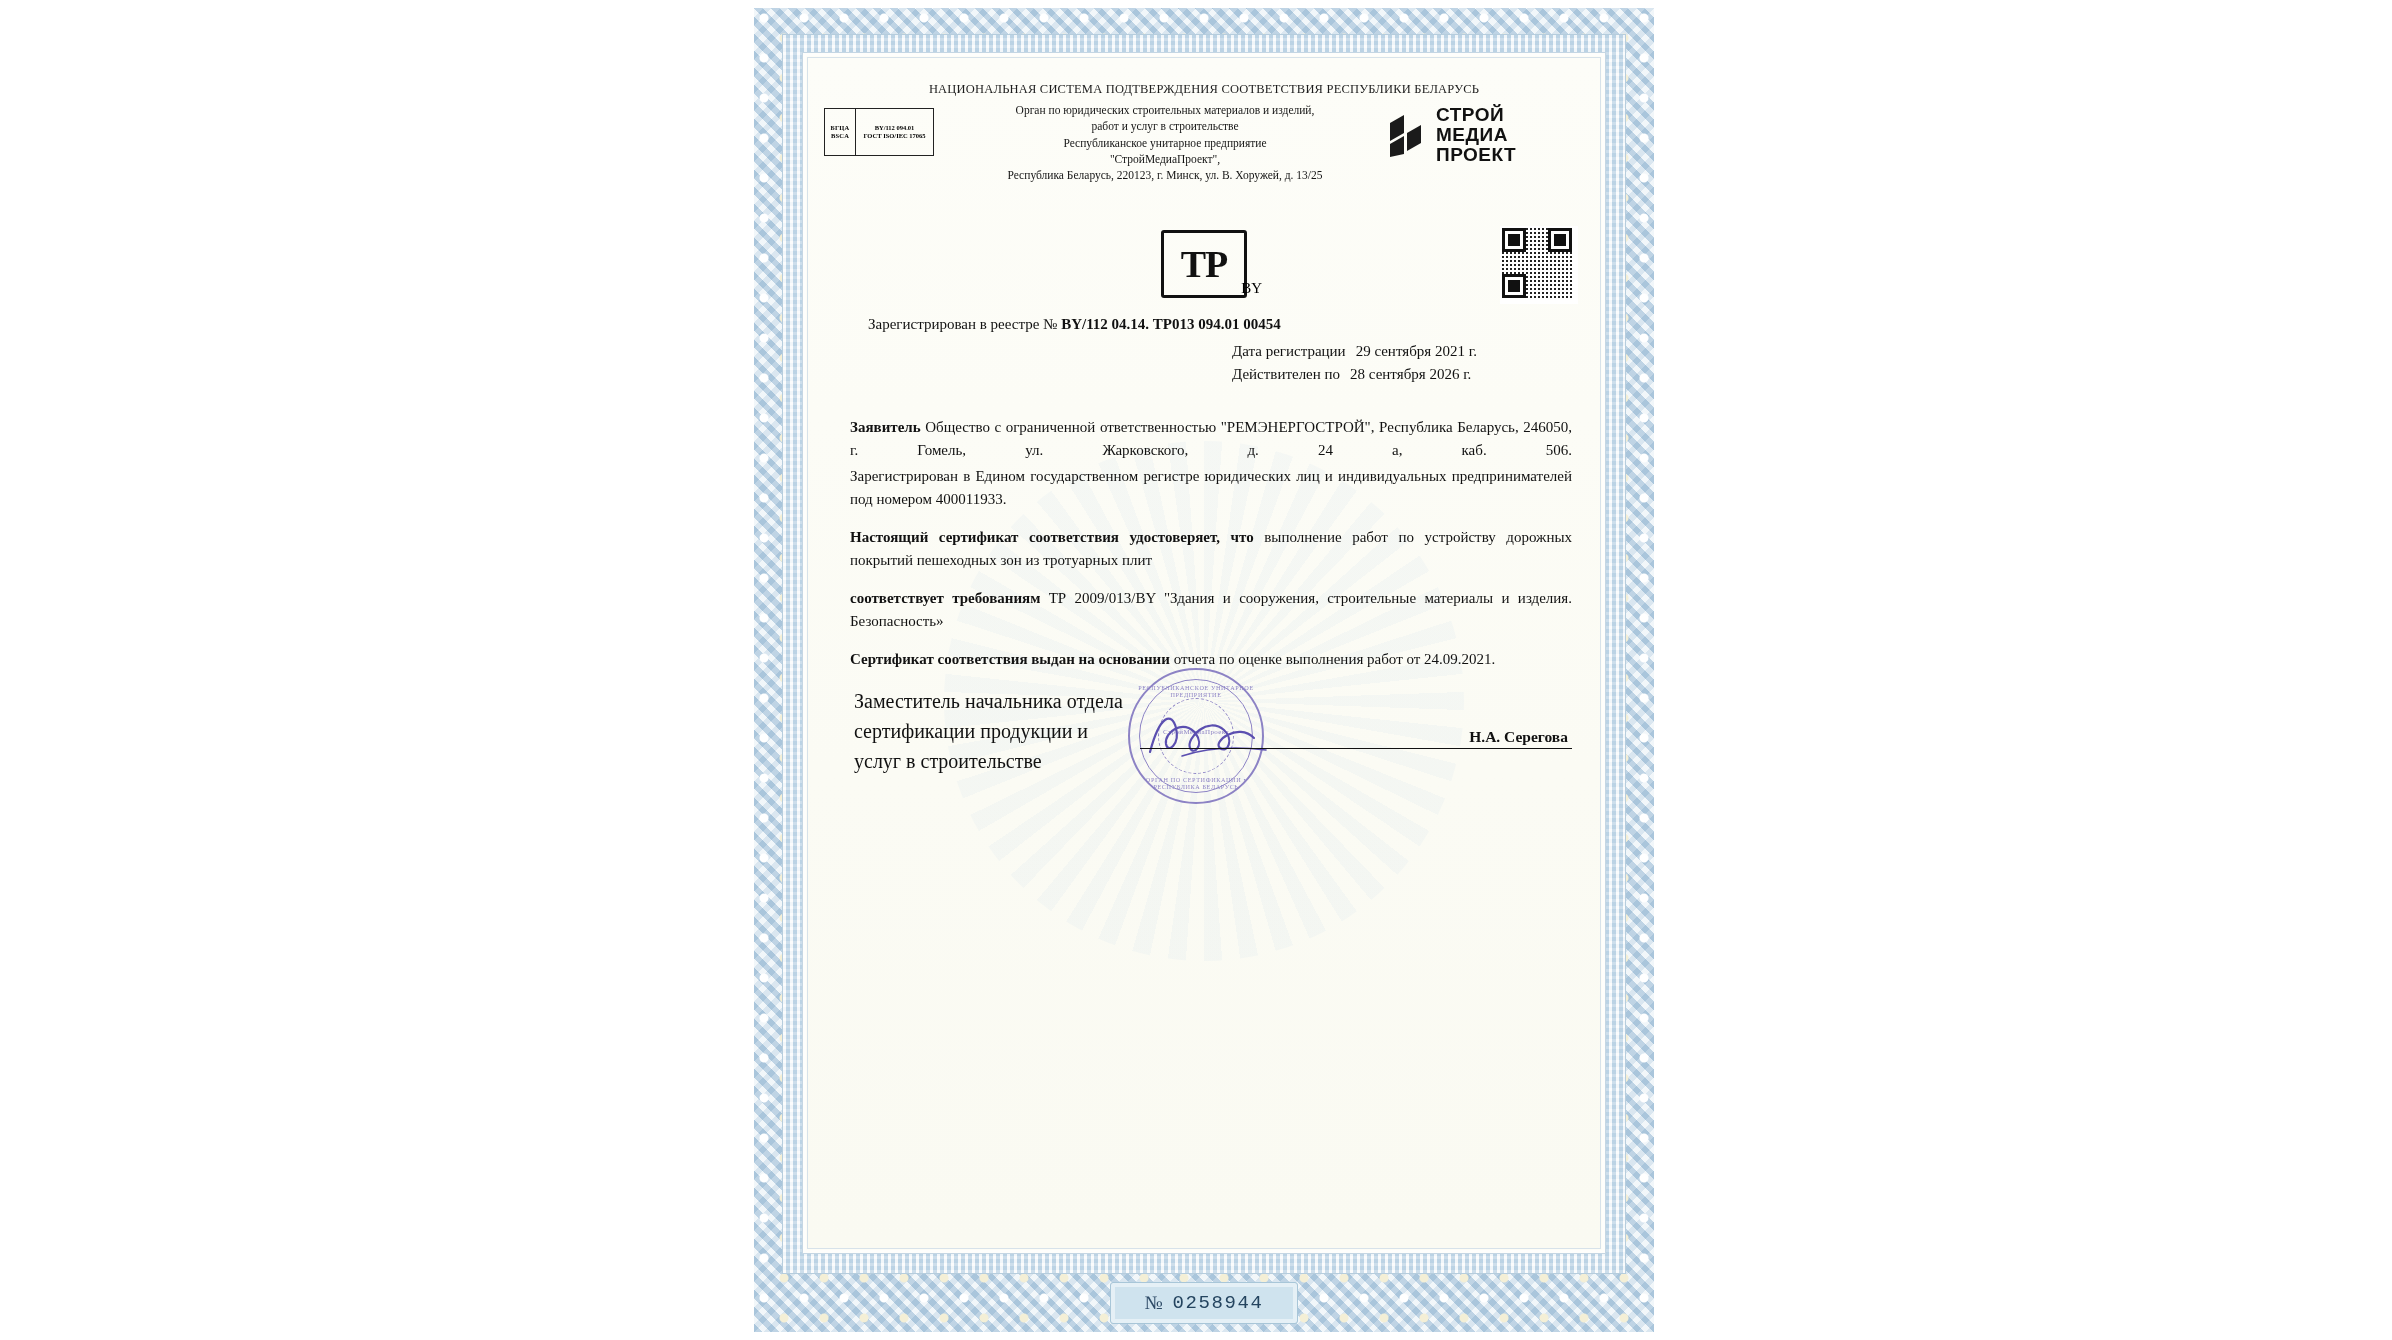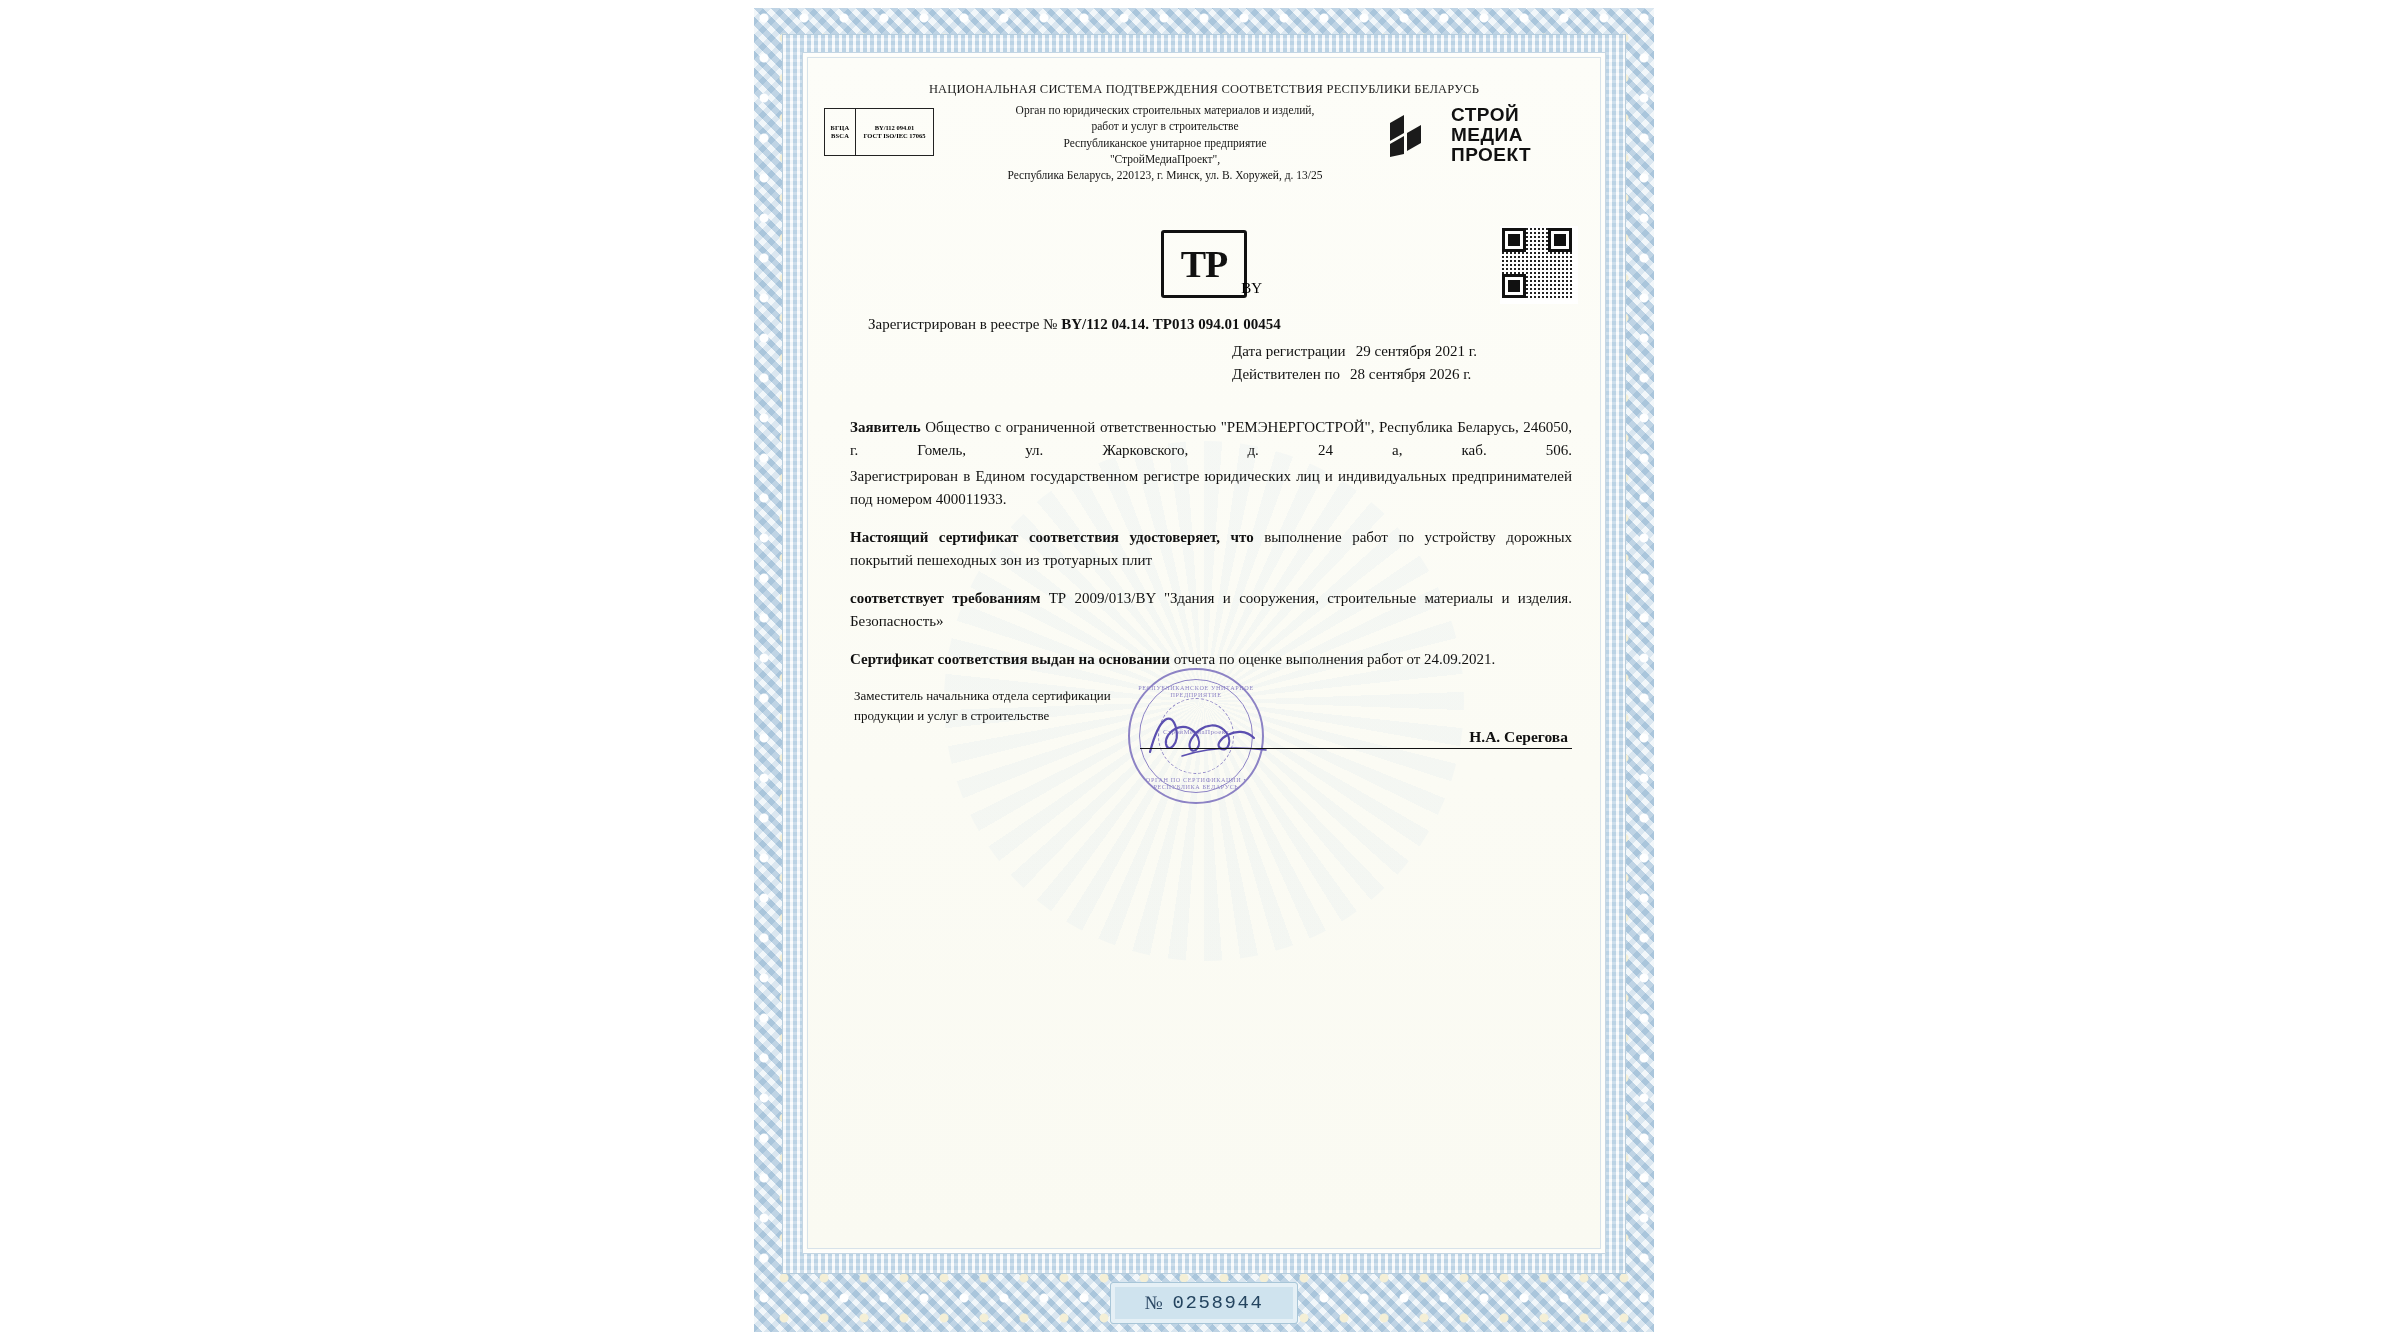--- a/index.html
+++ b/index.html
@@ -155,21 +155,21 @@
   }
 
   .logo-block {
     position: absolute;
     right: 4px;
     top: 2px;
     width: 196px;
     height: 62px;
     display: flex;
     align-items: center;
-    gap: 23px;
+    gap: 8px;
   }
   .logo-mark {
     width: 40px;
     height: 44px;
     position: relative;
     flex: none;
   }
   .logo-words {
     font-family: "Liberation Sans", sans-serif;
     font-weight: bold;
@@ -315,21 +315,21 @@
     left: 42px;
     right: 28px;
     top: 628px;
     height: 120px;
   }
   .sign-title {
     position: absolute;
     left: 4px;
     top: 0;
     width: 270px;
-    font-size: 13px;
+    font-size: 20px;
     line-height: 1.5;
     color: #111;
   }
   .sign-line {
     position: absolute;
     left: 290px;
     right: 0;
     top: 62px;
     border-bottom: 1px solid #111;
   }

